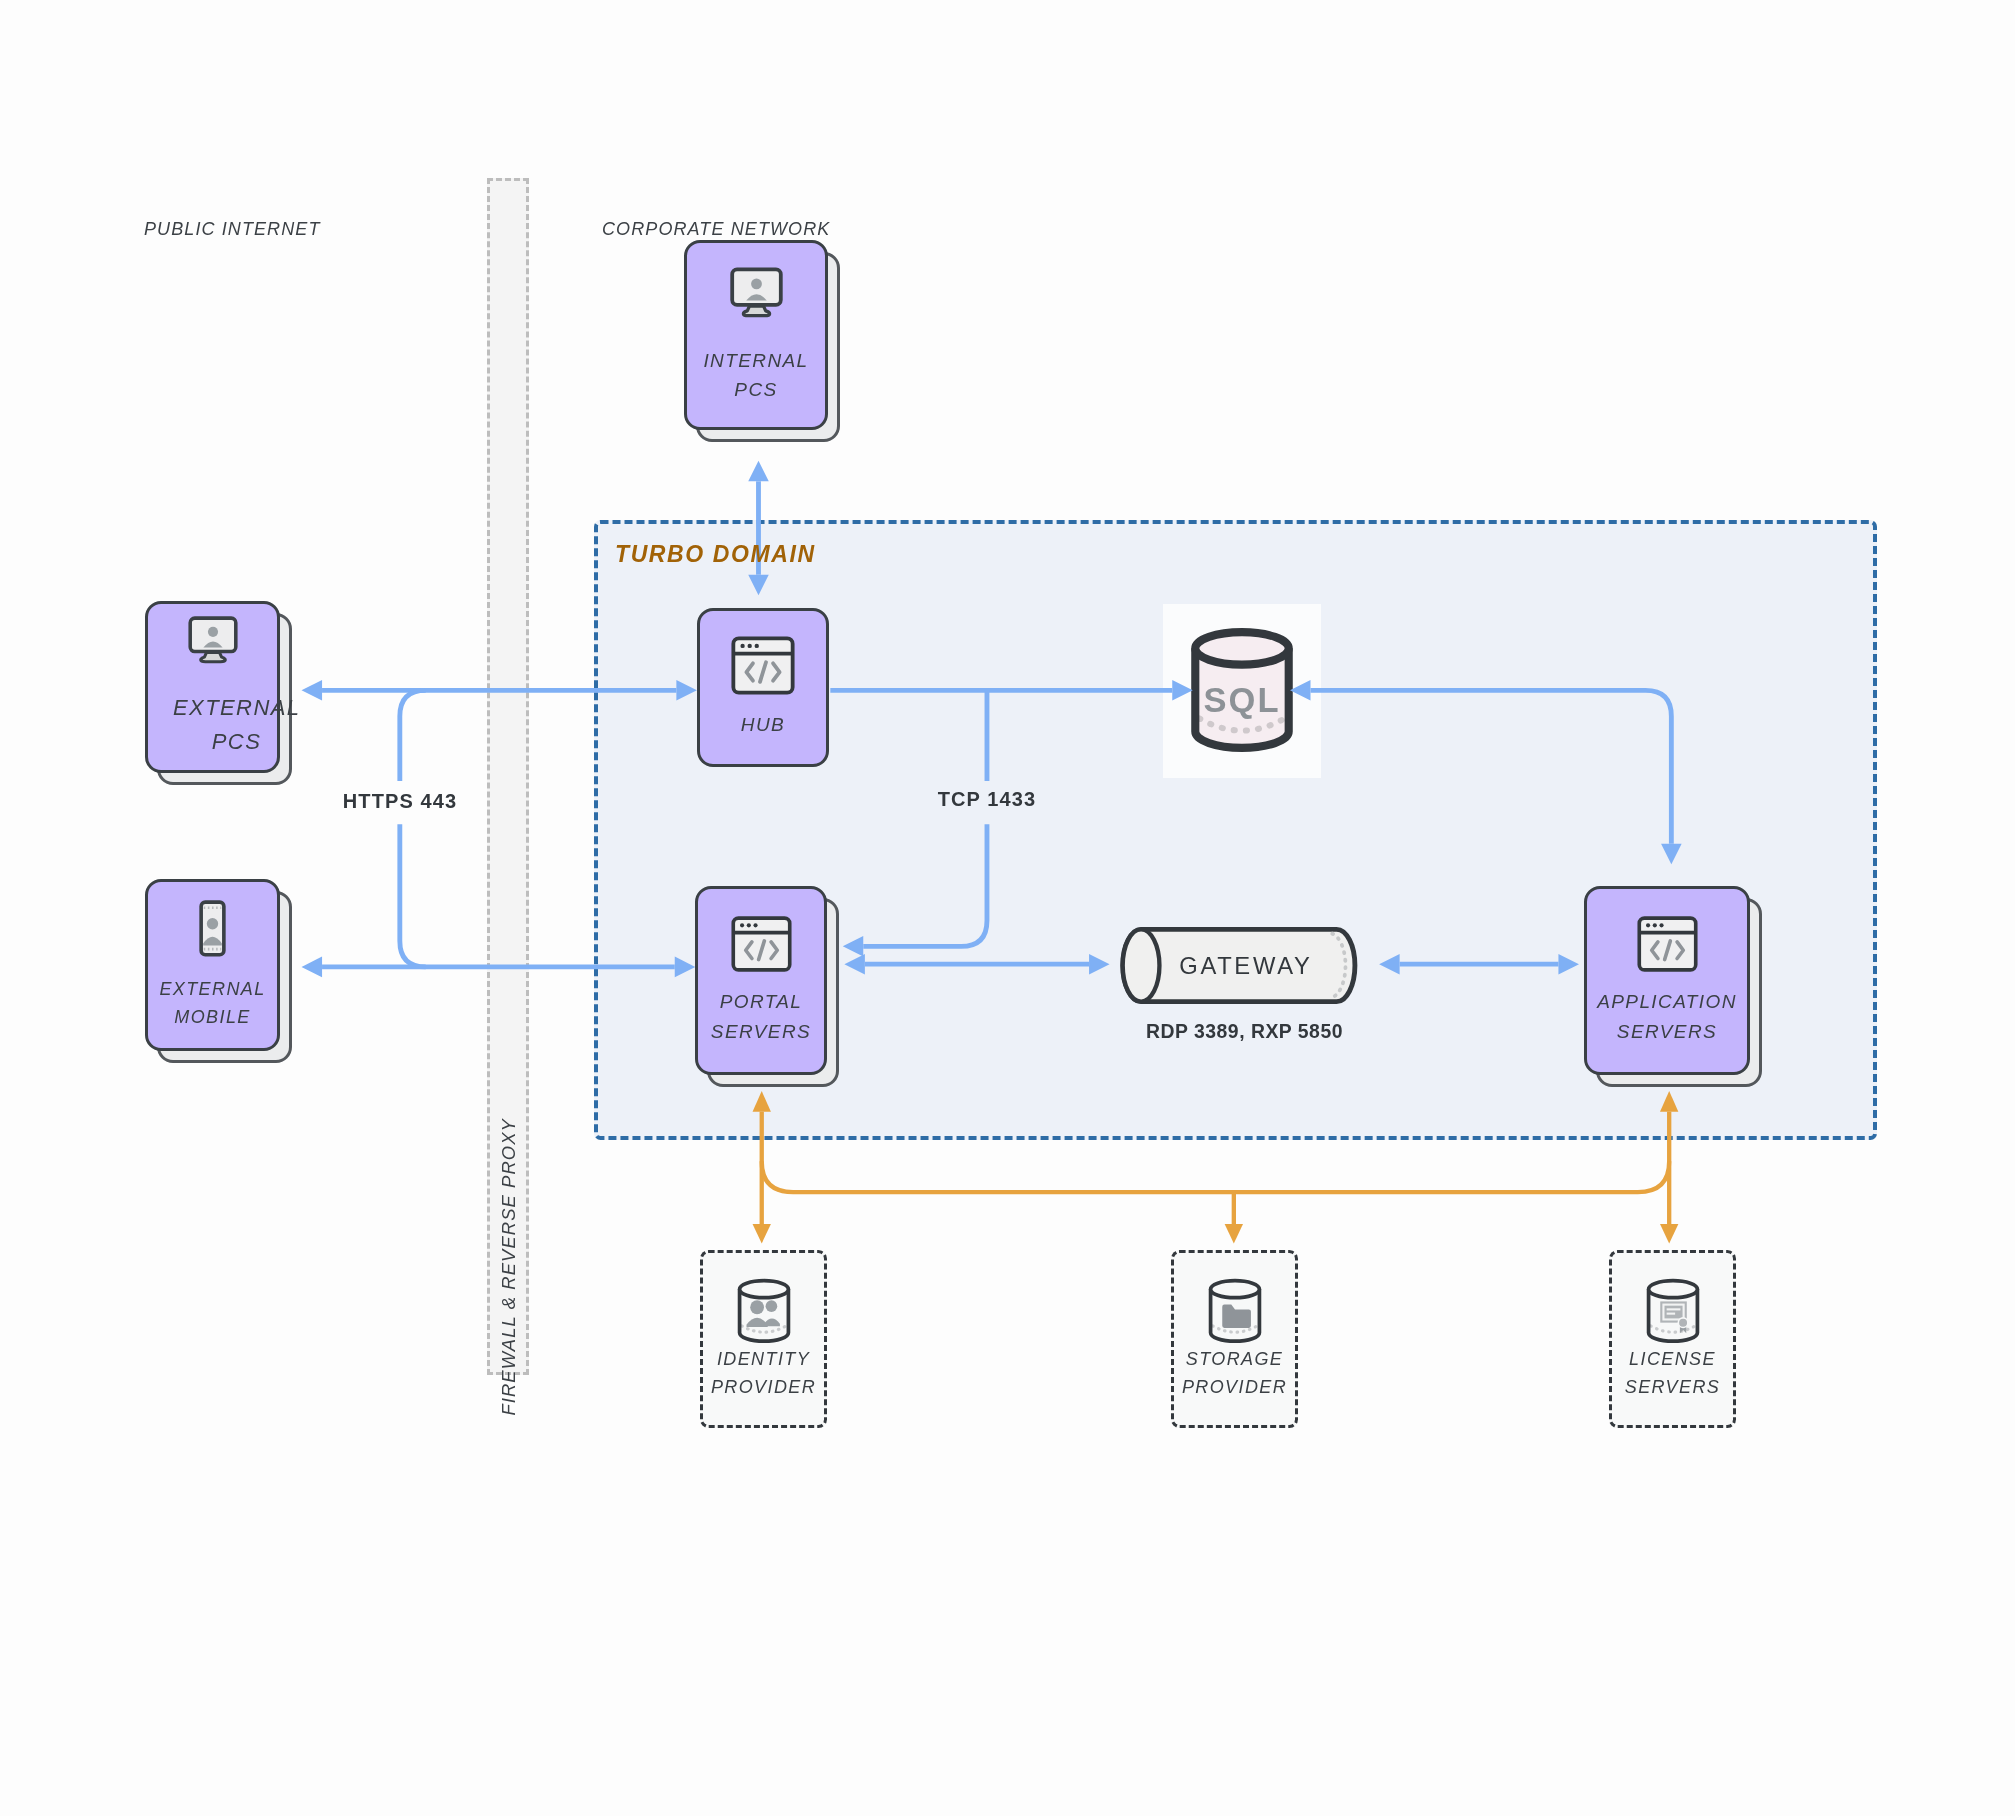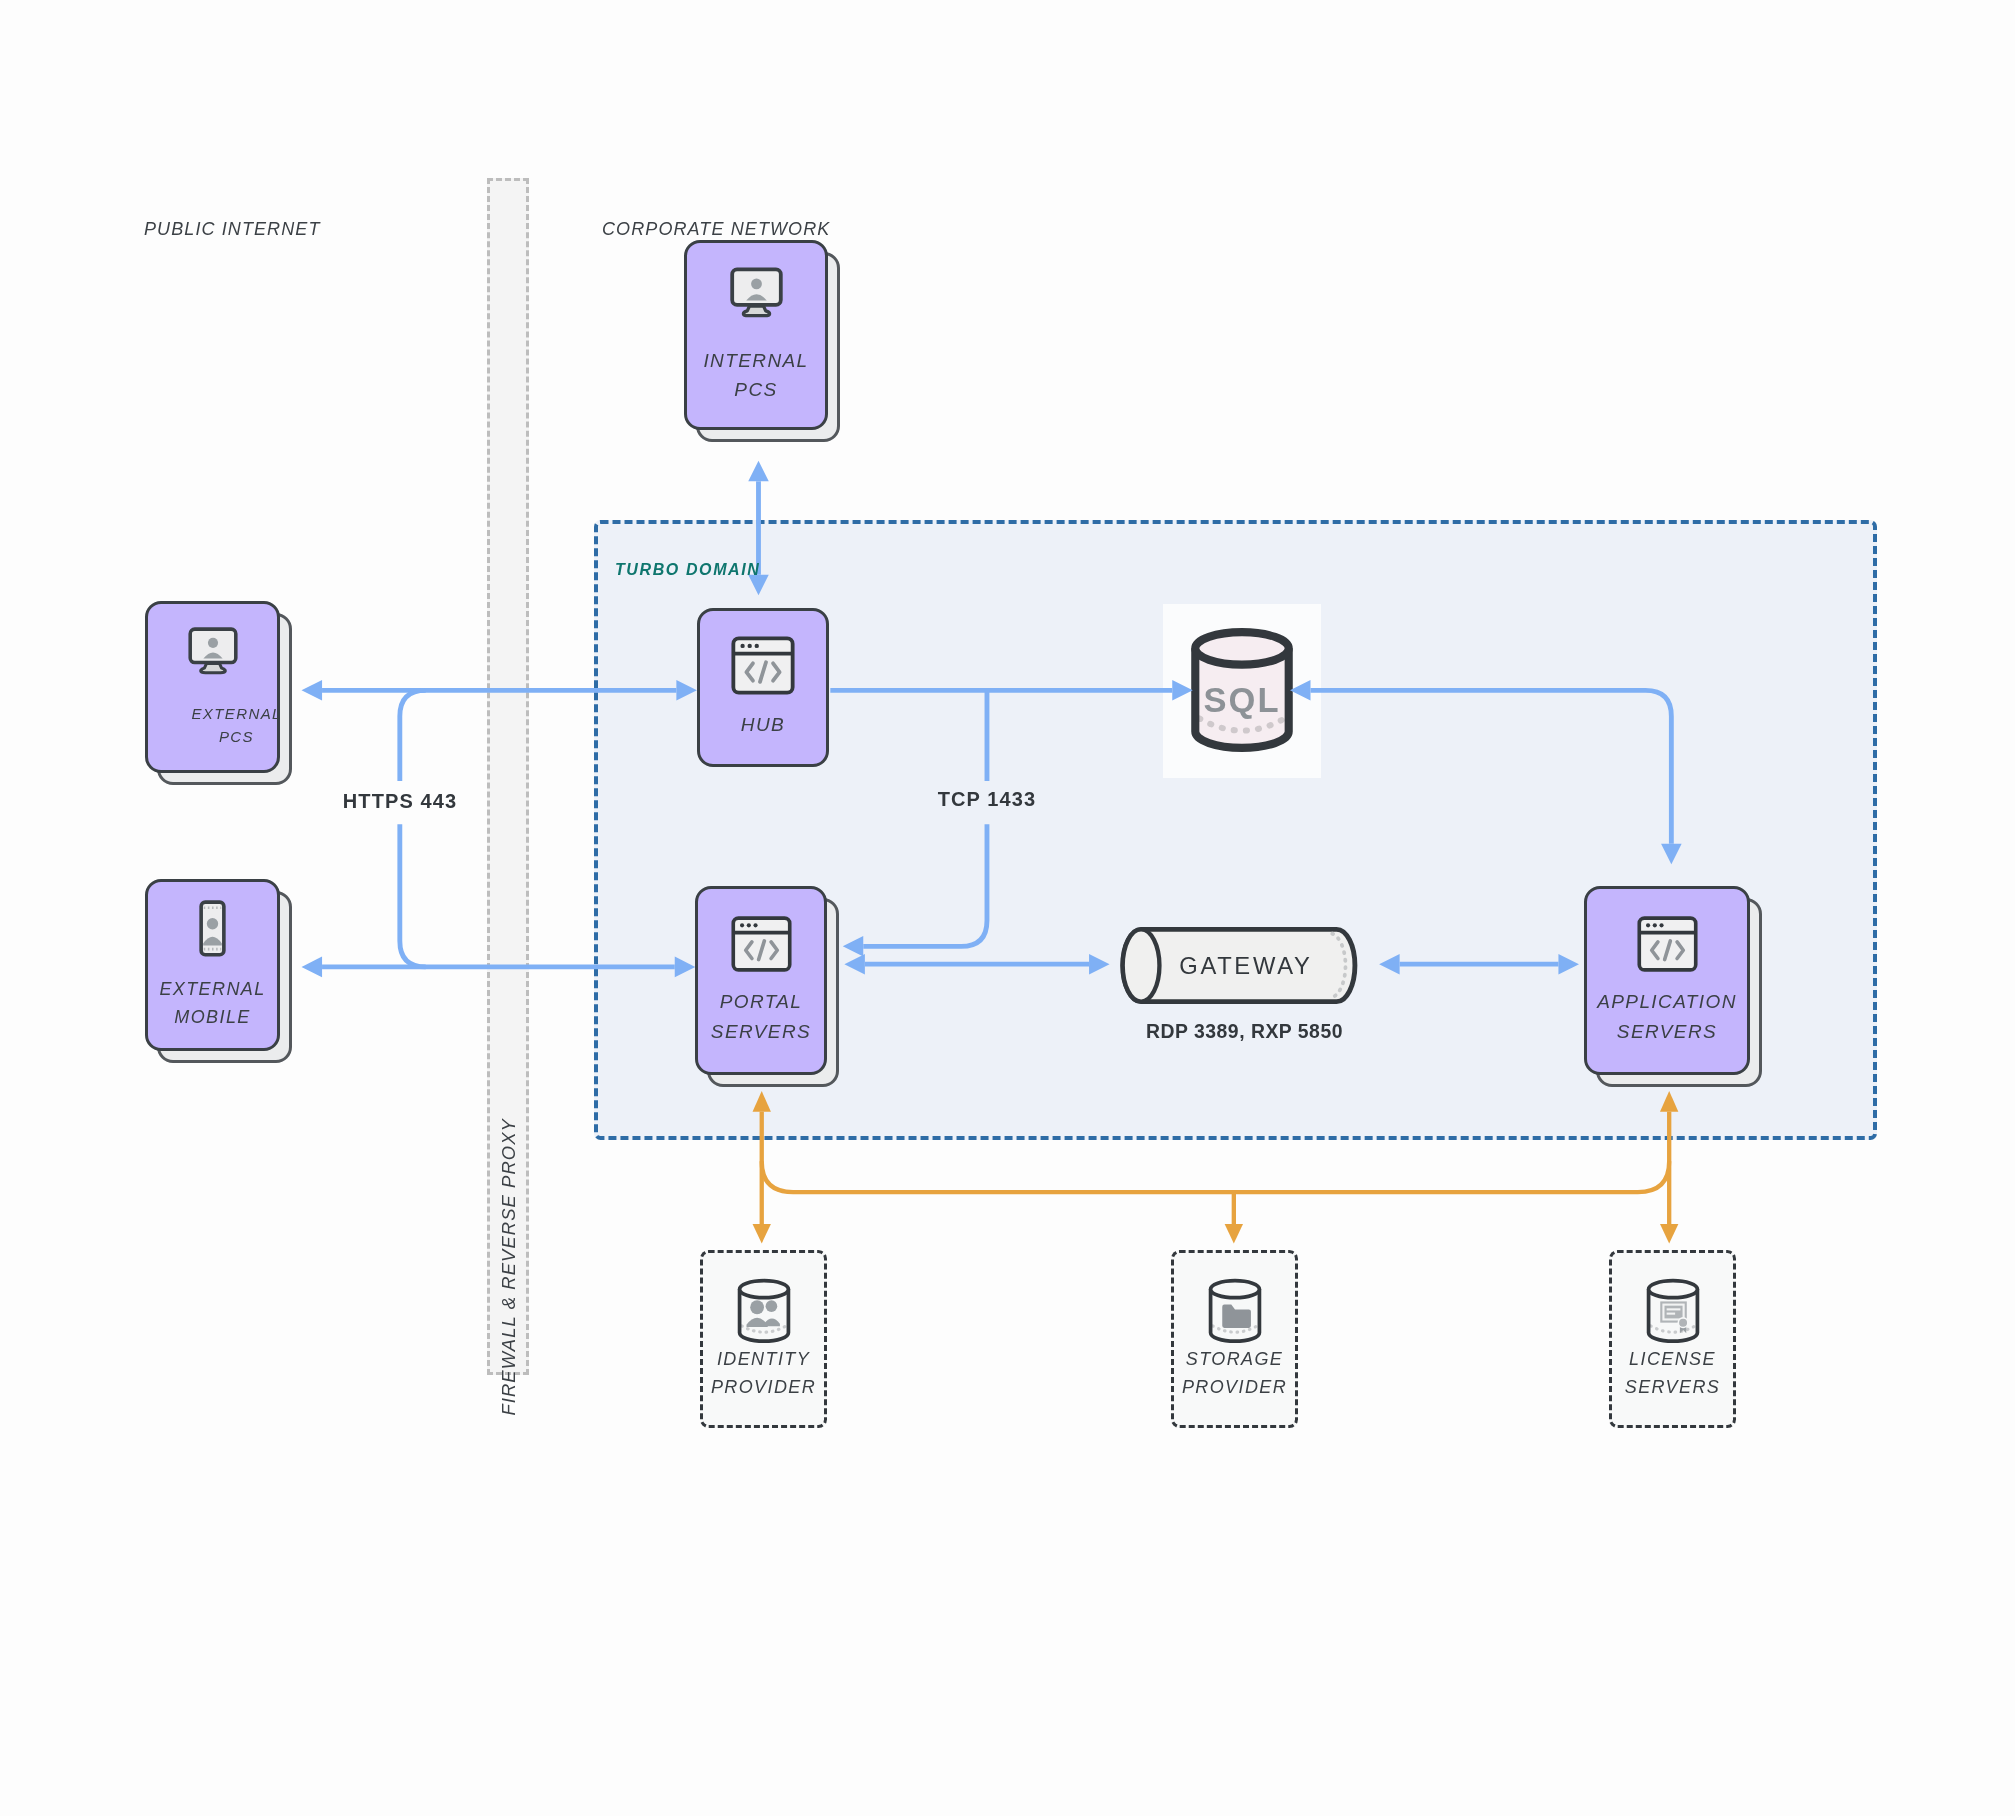--- a/index.html
+++ b/index.html
@@ -11,22 +11,22 @@
 
   .firewall{position:absolute;left:487px;top:178px;width:42px;height:1197px;background:#f4f4f4;
             border:3.8px dashed #bdbdbd;box-sizing:border-box;z-index:1;}
   .firewall-label-wrap{position:absolute;left:483px;top:1151px;width:51px;height:232px;
             display:flex;align-items:center;justify-content:center;z-index:4;}
   .firewall-label{writing-mode:vertical-rl;transform:rotate(180deg);font-style:italic;
             font-size:18.4px;letter-spacing:1.1px;color:#3c4146;font-weight:500;white-space:nowrap;}
 
   .turbo{position:absolute;left:594px;top:520px;width:1283px;height:620px;background:#edf1f8;
          border:4.3px dashed #2e6ca6;border-radius:6.5px;box-sizing:border-box;z-index:0;}
-  .turbo-label{position:absolute;left:615px;top:561px;font-style:italic;font-size:16px;
-         letter-spacing:1.6px;color:#0f766e;font-weight:600;z-index:4;}
+  .turbo-label{position:absolute;left:615px;top:541px;font-style:italic;font-size:23px;
+         letter-spacing:1.6px;color:#a16207;font-weight:600;z-index:4;}
 
   .connectors{position:absolute;left:0;top:0;z-index:2;}
 
   .node{position:absolute;z-index:3;}
   .node .shadow{position:absolute;left:12px;top:12px;width:100%;height:100%;background:#ebeced;
                 border:3.8px solid #54585c;border-radius:16px;box-sizing:border-box;}
   .node .card{position:absolute;left:0;top:0;width:100%;height:100%;background:#c4b5fd;
               border:3.8px solid #3a4045;border-radius:16px;box-sizing:border-box;
               display:flex;flex-direction:column;align-items:center;justify-content:center;gap:14px;}
   .card-label{font-style:italic;font-size:19px;letter-spacing:1.4px;text-align:center;
@@ -136,21 +136,21 @@
 
   <div class="node" style="left:145px;top:601px;width:135px;height:172px;">
     <div class="shadow"></div>
     <div class="card">
       <svg width="76" height="62" viewBox="0 0 150 122">
         <rect x="30" y="6" width="90" height="66" rx="9" fill="#ededee" stroke="#3a4045" stroke-width="7"></rect>
         <circle cx="75" cy="33" r="10" fill="#9aa0a4"></circle>
         <path d="M56 64 Q75 40 94 64 Z" fill="#9aa0a4"></path>
         <path d="M62 74 h26 l4 9 c10 3 10 9 -2 9 h-30 c-12 0 -12 -6 -2 -9 z" fill="#d7d8d8" stroke="#3a4045" stroke-width="6" stroke-linejoin="round"></path>
       </svg>
-      <span class="card-label" style="font-size:15px;margin-left:48px;">EXTERNAL PCS</span>
+      <span class="card-label" style="font-size:22px;margin-left:48px;">EXTERNAL PCS</span>
     </div>
   </div>
 
   <div class="node" style="left:145px;top:879px;width:135px;height:172px;">
     <div class="shadow"></div>
     <div class="card">
       <svg width="57" height="63" viewBox="0 0 110 122">
         <rect x="33" y="6" width="44" height="102" rx="8" fill="#ededee" stroke="#3a4045" stroke-width="7"></rect>
         <line x1="38" y1="17" x2="72" y2="17" stroke="#b7babd" stroke-width="5" stroke-dasharray="3 5"></line>
         <line x1="38" y1="97" x2="72" y2="97" stroke="#b7babd" stroke-width="5" stroke-dasharray="3 5"></line>

